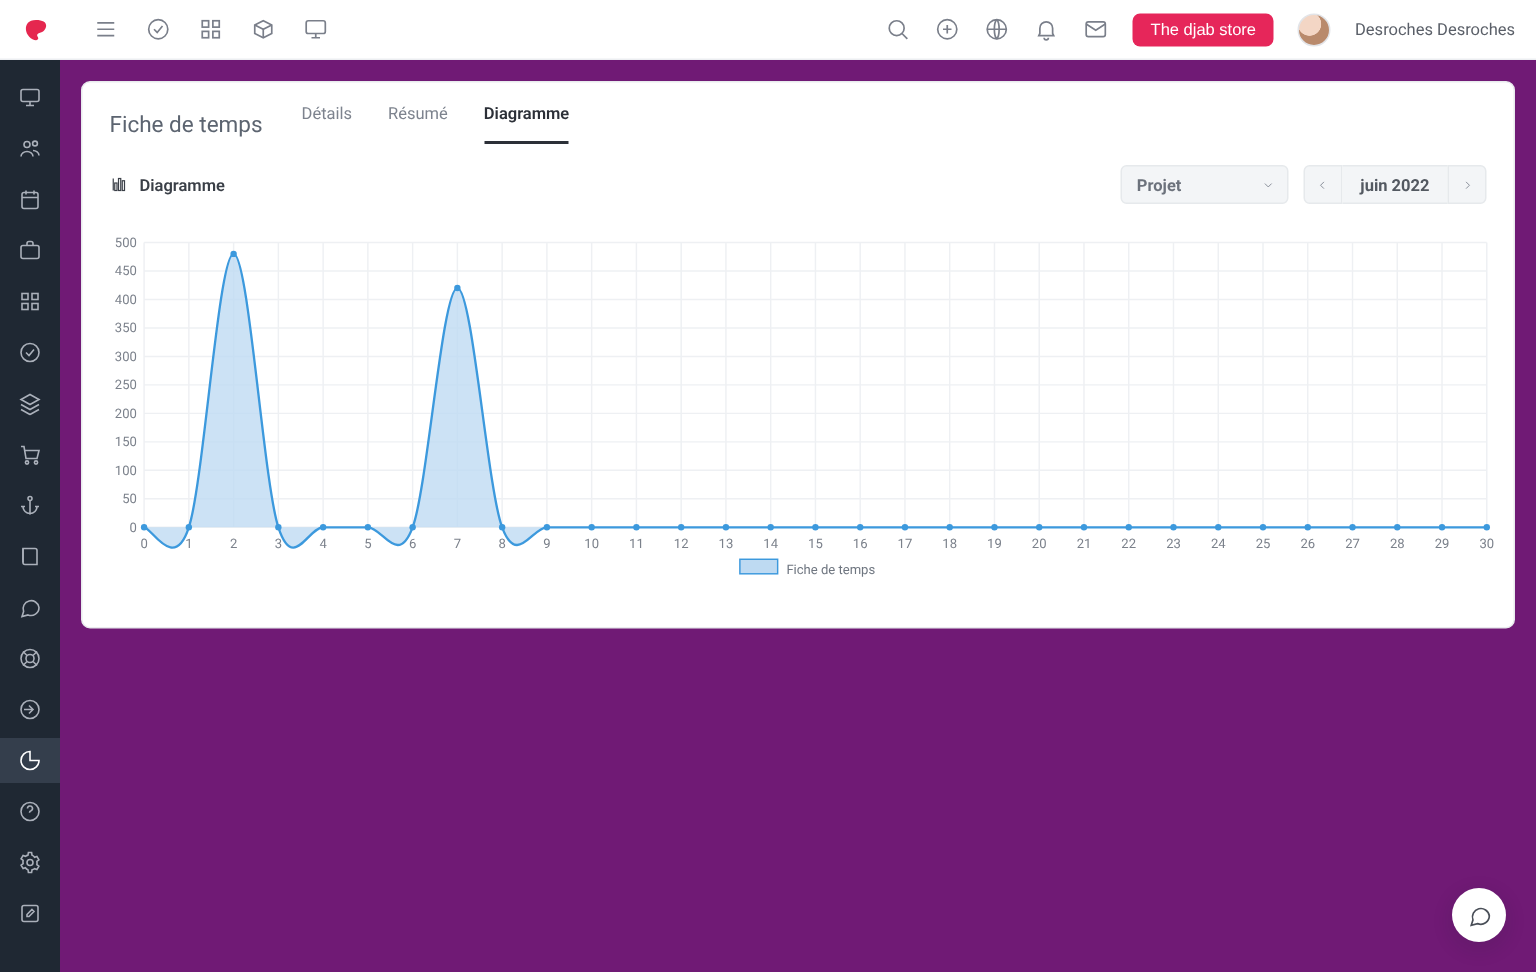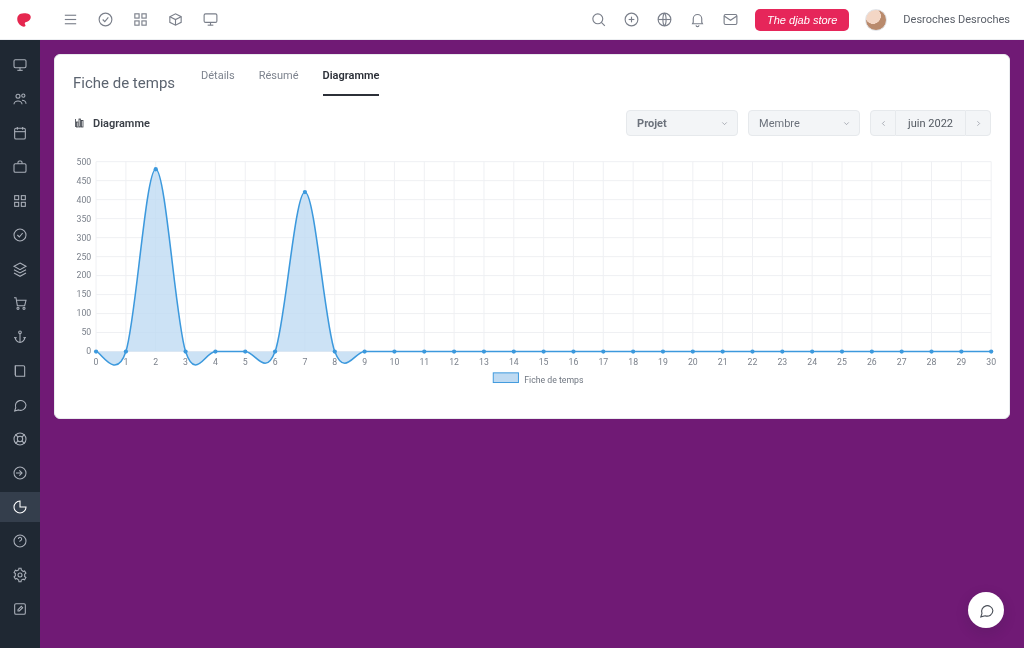--- a/index.html
+++ b/index.html
@@ -5,21 +5,21 @@
   * { box-sizing: border-box; margin: 0; padding: 0; }
   html, body { width: 1024px; height: 648px; font-family: -apple-system, BlinkMacSystemFont, "Segoe UI", Roboto, Arial, sans-serif; color: #2b2f36; background:#fff; overflow:hidden; }
   
   .topbar { position:absolute; left:0; top:0; right:0; height:40px; background:#fff; border-bottom:1px solid #eceef1; display:flex; align-items:center; justify-content:space-between; padding:0 14px 0 4px; }
   .topbar-left { display:flex; align-items:center; gap:18px; }
   .topbar-right { display:flex; align-items:center; gap:16px; }
   .brand { width:40px; height:40px; display:flex; align-items:center; justify-content:center; }
   .brand svg { width:18px; height:18px; }
   .tb-icon { width:17px; height:17px; color:#7a7f8a; display:inline-flex; align-items:center; justify-content:center; cursor:pointer; }
   .tb-icon svg { width:100%; height:100%; stroke:currentColor; fill:none; stroke-width:1.6; }
-  .store-btn { background:#e6265a; color:#fff; border:none; border-radius:5px; padding:5px 12px; font-size:11px; font-weight:500; cursor:pointer;font-style:italic; }
+  .store-btn { background:#e6265a; color:#fff; border:none; border-radius:5px; padding:5px 12px; font-size:11px; font-weight:500; cursor:pointer; }
   .avatar { width:22px; height:22px; border-radius:50%; background: radial-gradient(circle at 35% 30%, #f3d6c5 0 40%, #b98a6c 42% 100%); border:1px solid #e2e4e8; }
   .username { font-size:11px; color:#5a5f68; }
   
   .rail { position:absolute; left:0; top:40px; width:40px; bottom:0; background:#1f2833; display:flex; flex-direction:column; align-items:center; padding-top:10px; gap:4px; }
   .rail-item { width:40px; height:30px; display:flex; align-items:center; justify-content:center; color:#aab0ba; cursor:pointer; }
   .rail-item.active { background:#343e4c; color:#fff; }
   .rail-item svg { width:16px; height:16px; stroke:currentColor; fill:none; stroke-width:1.6; }
   
   .page { position:absolute; left:40px; top:40px; right:0; bottom:0; background:#701a75; padding:14px; }
   .panel { background:#fff; border:1px solid #e9ebee; border-radius:6px; }
@@ -28,21 +28,21 @@
   .tabs { display:flex; gap:24px; }
   .tab { font-size:11px; color:#7d838e; padding:0 0 12px; cursor:pointer; border-bottom:2px solid transparent; }
   .tab.active { color:#2c3038; font-weight:600; border-bottom-color:#2c3038; }
   .subheader { display:flex; align-items:center; justify-content:space-between; padding:14px 18px 8px; }
   .subtitle-wrap { display:flex; align-items:center; gap:8px; font-size:11px; color:#3a3f47; font-weight:600; }
   .subtitle-wrap svg { width:12px; height:12px; stroke:#3a3f47; fill:none; stroke-width:1.6; }
   .selectors { display:flex; align-items:center; gap:10px; }
   .select { background:#f3f5f7; border:1px solid #e6e9ec; border-radius:4px; height:26px; display:flex; align-items:center; justify-content:space-between; padding:0 8px 0 10px; font-size:11px; color:#6c727c; cursor:pointer; }
   .select.proj { width:112px;font-weight:bold; }
   .select.memb { width:112px; }
-  .month-nav { display:flex; gap:0; }
+  .month-nav { display:flex; gap:0;font-weight:bold; }
   .mn-btn { width:26px; height:26px; background:#f3f5f7; border:1px solid #e6e9ec; display:flex; align-items:center; justify-content:center; font-size:11px; color:#6c727c; cursor:pointer; }
   .mn-btn:first-child { border-radius:4px 0 0 4px; }
   .mn-btn:last-child { border-radius:0 4px 4px 0; }
   .mn-label { height:26px; padding:0 12px; background:#f3f5f7; border-top:1px solid #e6e9ec; border-bottom:1px solid #e6e9ec; font-size:11px; color:#535961; display:flex; align-items:center; }
   .chev { width:9px; height:9px; stroke:#7d838e; fill:none; stroke-width:1.6; }
   
   .chart-wrap { padding:8px 12px 20px; }
   .chart { width:100%; height:246px; display:block; }
   .axis-text { font-size:9px; fill:#7b818b; }
   .grid-line { stroke:#eef0f3; stroke-width:1; }
@@ -278,26 +278,20 @@
             <rect x="7" y="10" width="3" height="10"></rect>
             <rect x="12" y="4" width="3" height="16"></rect>
             <rect x="17" y="7" width="3" height="13"></rect>
             <line x1="5" y1="4" x2="5" y2="20"></line>
           </svg>
         <span>Diagramme</span>
       </div>
       <div class="selectors">
         <div class="select proj">
           <span>Projet</span>
-          <svg class="chev" viewBox="0 0 24 24">
-              <polyline points="6 9 12 15 18 9"></polyline>
-            </svg>
-        </div>
-        <div class="select memb">
-          <span>Membre</span>
           <svg class="chev" viewBox="0 0 24 24">
               <polyline points="6 9 12 15 18 9"></polyline>
             </svg>
         </div>
         <div class="month-nav">
           <div class="mn-btn">
               <svg class="chev" viewBox="0 0 24 24">
                 <polyline points="15 18 9 12 15 6"></polyline>
               </svg>
             </div>

